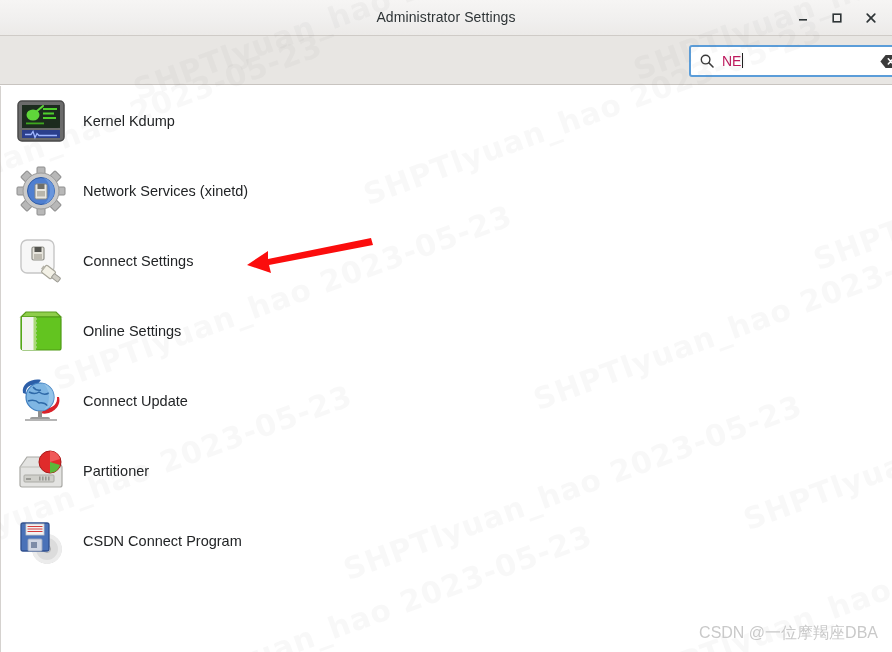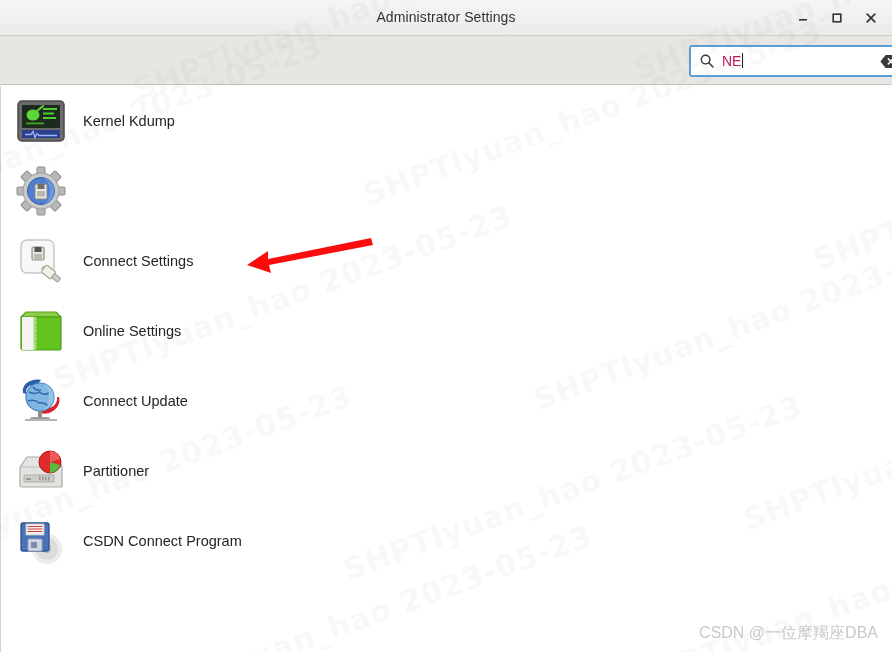--- a/index.html
+++ b/index.html
@@ -276,20 +276,21 @@
               <rect x="35.5" y="35.5" width="9" height="9" rx="1" transform="rotate(45 40 40)"></rect>
             </g>
             <circle cx="26" cy="26" r="18" fill="#c9c9c9" stroke="#9a9a9a" stroke-width="1"></circle>
             <circle cx="26" cy="26" r="13.5" fill="#4f7fd0" stroke="#2f5ba5" stroke-width="1"></circle>
             <path d="M26 12.5 a13.5 13.5 0 0 1 0 27 a9 13.5 0 0 0 0 -27" fill="#6f9ce0" opacity="0.8"></path>
             <rect x="20" y="19" width="12" height="15" rx="1.5" fill="#e9e7e0" stroke="#8a8a82" stroke-width="1"></rect>
             <rect x="22.5" y="19" width="7" height="5" fill="#6f6f6a"></rect>
             <rect x="22" y="26" width="8" height="5.5" fill="#b9b6ab"></rect>
           </svg>
         </span>
+        <span class="item-label">Network Services (xinetd)</span>
       </div>
 
       <div class="list-item">
         <span class="item-icon">
           <svg width="52" height="52" viewBox="0 0 52 52" aria-hidden="true">
             <rect x="6" y="5" width="33" height="33" rx="6" fill="#f7f7f7" stroke="#c6c6c6" stroke-width="1.4"></rect>
             <rect x="17" y="12" width="12" height="13" rx="1.5" fill="#e6e4dc" stroke="#8f8f88" stroke-width="1.2"></rect>
             <rect x="19.5" y="12" width="7" height="5" fill="#555550"></rect>
             <rect x="19" y="19" width="8" height="5" fill="#bdbab0"></rect>
             <g transform="rotate(38 34 38)">

